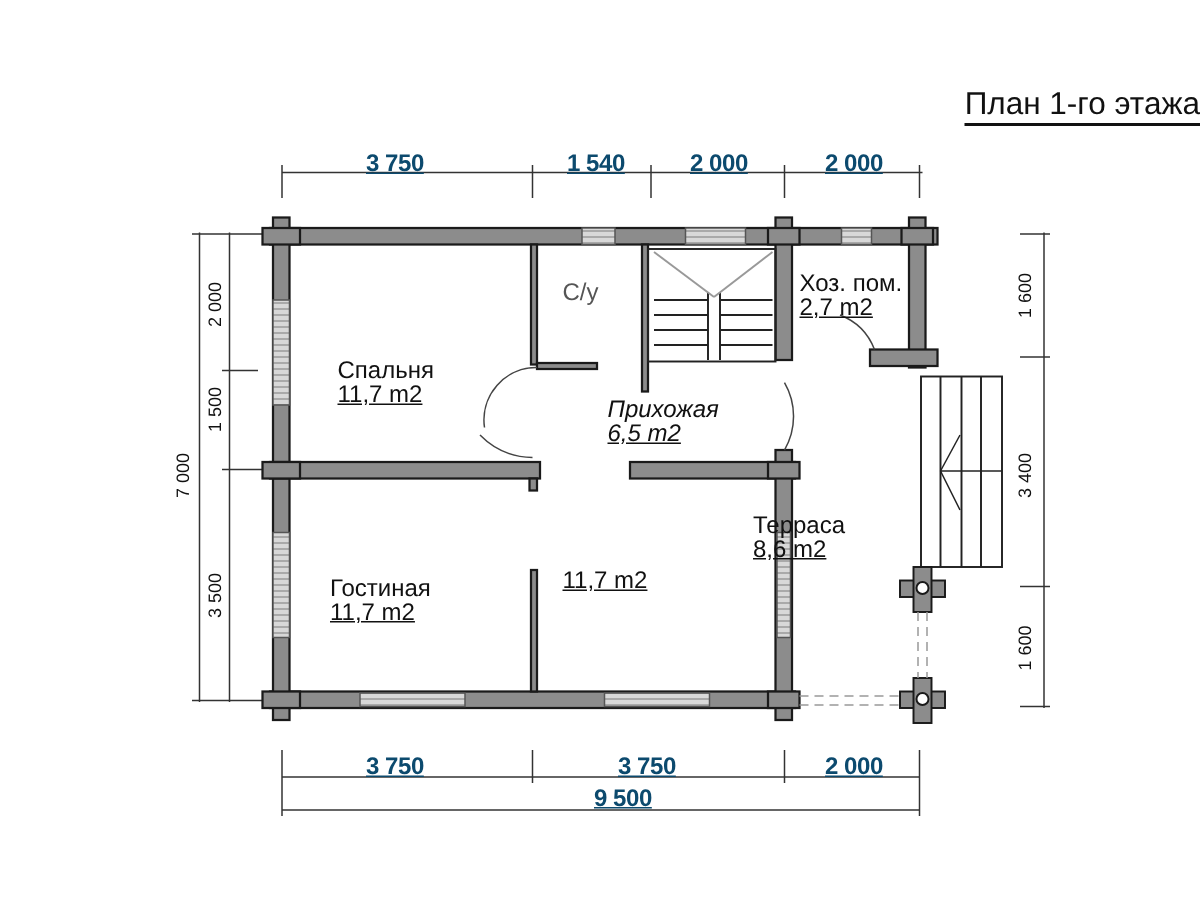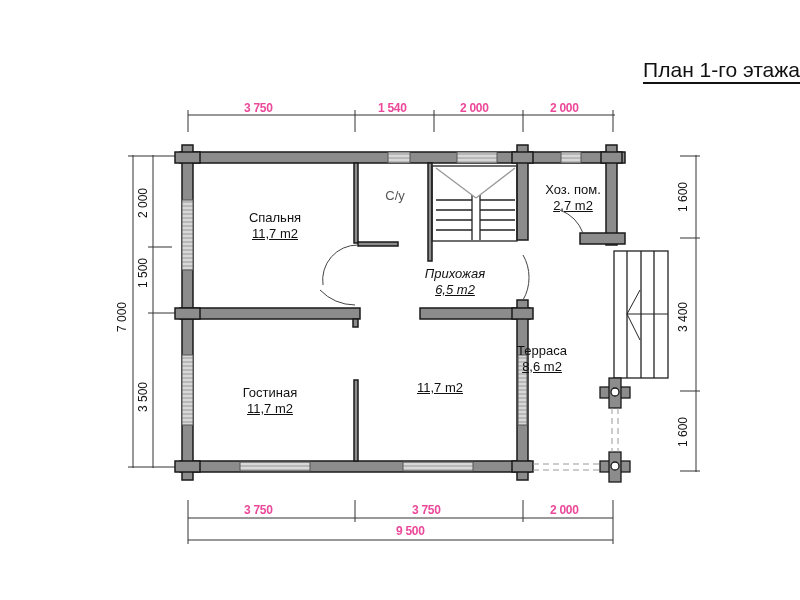--- a/index.html
+++ b/index.html
@@ -1,22 +1,22 @@
 <!DOCTYPE html>
 <html><head>
 <meta charset="utf-8">
 <style>
   html, body { margin: 0; padding: 0; background: #ffffff; }
   body { width: 800px; height: 600px; position: relative; overflow: hidden; font-family: "Liberation Sans", sans-serif; }
   .title { position: absolute; left: 0; top: 58px; width: 800px; text-align: right; font-size: 21px; color: #111; }
   .title span { border-bottom: 2px solid #111; padding-bottom: 1px; }
   svg { position: absolute; left: 0; top: 0; }
-  .lbl { position: absolute; font-size: 13px; color: #111; text-align: center; line-height: 16px; }
+  .lbl { position: absolute; font-size: 16px; color: #111; text-align: left; line-height: 16px; }
   .lbl .area { text-decoration: underline; }
-  .dim { position: absolute; font-size: 12px; color: #ec4899; font-weight: bold; letter-spacing: -0.3px; }
+  .dim { position: absolute; font-size: 16px; color: #0c4a6e; font-weight: bold; letter-spacing: -0.3px; text-decoration: underline; }
   .vdim { position: absolute; font-size: 12px; color: #111; transform: rotate(-90deg); transform-origin: center; white-space: nowrap; }
 </style>
 </head>
 <body>
 
 <div class="title"><span>План 1-го этажа</span></div>
 
 <svg width="800" height="600">
   <defs>
     <pattern id="win" width="4" height="4" patternUnits="userSpaceOnUse">
@@ -164,21 +164,21 @@
 
 <div class="vdim" style="left:128px;top:196px;">2 000</div>
 <div class="vdim" style="left:128px;top:266px;">1 500</div>
 <div class="vdim" style="left:128px;top:390px;">3 500</div>
 <div class="vdim" style="left:107px;top:310px;">7 000</div>
 
 <div class="vdim" style="left:668px;top:190px;">1 600</div>
 <div class="vdim" style="left:668px;top:310px;">3 400</div>
 <div class="vdim" style="left:668px;top:425px;">1 600</div>
 
-<div class="lbl" style="left:225px;top:210px;width:100px;">
+<div class="lbl" style="left:225px;top:240px;width:100px;">
   <div>Спальня</div>
   <div class="area">11,7 m2</div>
 </div>
 <div class="lbl" style="left:375px;top:188px;width:40px;color:#555;">
   <div>С/у</div>
 </div>
 <div class="lbl" style="left:533px;top:182px;width:80px;">
   <div>Хоз. пом.</div>
   <div class="area">2,7 m2</div>
 </div>

